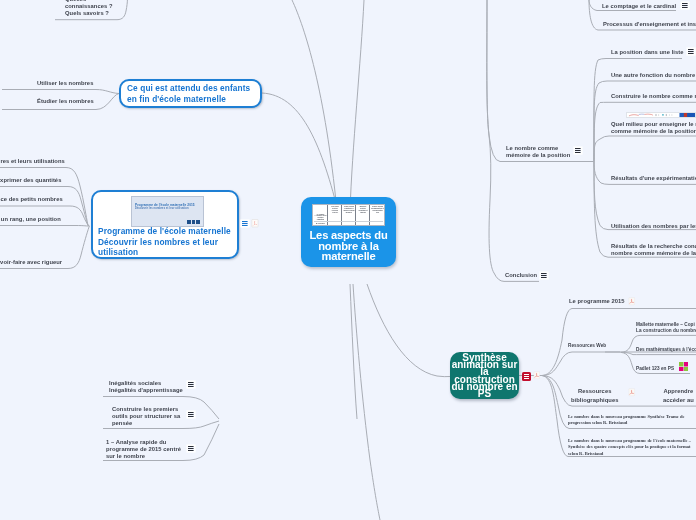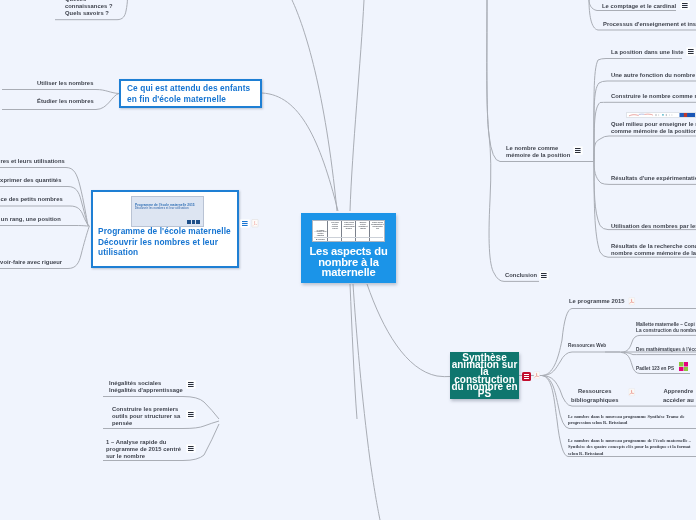--- a/index.html
+++ b/index.html
@@ -10,21 +10,21 @@
   svg.links{position:absolute;left:0;top:0;width:696px;height:520px;pointer-events:none;}
 
   
   .leaf{position:absolute;color:#3f434d;font-size:5.8px;font-weight:bold;
         line-height:7px;letter-spacing:.05px;white-space:pre;}
   .leaf.serif{font-family:"Liberation Serif",serif;font-weight:bold;font-size:4.6px;
         line-height:6.3px;letter-spacing:0;}
   .leaf.sm{font-size:4.7px;line-height:5.5px;letter-spacing:.04px;}
 
   
-  .box{position:absolute;box-sizing:border-box;border-radius:0;}
+  .box{position:absolute;box-sizing:border-box;border-radius:10px;}
   .box.blue-out{background:#fff;border:2px solid #1e7fd4;color:#1775d1;
       font-weight:bold;font-size:8.3px;line-height:10.1px;
       letter-spacing:.1px;white-space:pre-line;overflow:hidden;
       display:flex;align-items:center;padding:0 6px;
       box-shadow:1px 1px 2px rgba(90,100,120,.35);}
   .box.blue-fill{background:#1b94e8;border:none;color:#fff;font-weight:bold;
       font-size:11px;line-height:14.5px;text-align:center;
       box-shadow:1px 2px 3px rgba(90,100,120,.35);}
   .box.red-fill{background:#0f766e;border:none;color:#fff;font-weight:bold;
       font-size:10px;line-height:7.2px;text-align:center;white-space:pre-line;
@@ -164,21 +164,21 @@
     <span>Ce qui est attendu des enfants
 en fin d'école maternelle</span>
   </div>
 
   <div class="leaf" style="left:-9px;top:158px;">…bres et leurs utilisations</div>
   <div class="leaf" style="left:-9px;top:177px;">…exprimer des quantités</div>
   <div class="leaf" style="left:-9px;top:196px;">…nce des petits nombres</div>
   <div class="leaf" style="left:-9px;top:216px;">…r un rang, une position</div>
   <div class="leaf" style="left:-9px;top:259px;">…avoir-faire avec rigueur</div>
 
-  <div class="box blue-out prog" style="left:91px;top:190px;width:148px;height:78px;padding:0;">
+  <div class="box blue-out prog" style="left:91px;top:190px;width:148px;height:69px;padding:0;">
     <div class="thumb">
       <div class="thumb-t">Programme de l'école maternelle 2015</div>
       <div class="thumb-s">Découvrir les nombres et leur utilisation</div>
       <div class="thumb-logo"></div>
     </div>
     <div class="prog-label">Programme de l'école maternelle Découvrir les nombres et leur utilisation</div>
   </div>
   <span class="ic hamb-ic blue" style="left:242px;top:221px;"></span>
   <span class="ic pdf-ic" style="left:251px;top:219px;">
       <svg viewBox="0 0 18 20">
@@ -195,21 +195,21 @@
 outils pour structurer sa
 pensée</div>
   <span class="ic hamb-ic" style="left:188px;top:412px;"></span>
 
   <div class="leaf" style="left:106px;top:439px;">1 – Analyse rapide du
 programme de 2015 centré
 sur le nombre</div>
   <span class="ic hamb-ic" style="left:188px;top:446px;"></span>
 
 
-  <div class="box blue-fill" style="left:301px;top:213px;width:95px;height:70px;">
+  <div class="box blue-fill" style="left:301px;top:197px;width:95px;height:70px;">
     <div class="ctr-thumb">
       <div class="ct-col ct-c0">
         <div class="ct-tx" style="left:1px;top:8.5px;width:13px;max-height:10px;">Le nombre<br>A. Mémoire de la<br>position<br>Comptage<br>Cardinal<br>B. Décompo.<br>Recomposition</div>
       </div>
       <div class="ct-col ct-c1">
         <div class="ct-tx" style="left:1px;top:.8px;width:12px;"><b>Très petite section</b><br>Premiers repères<br>de quantité</div>
       </div>
       <div class="ct-col ct-c2">
         <div class="ct-tx" style="left:1px;top:.8px;width:12px;"><b>Petite section</b><br>Construire le<br>nombre comme mémoire</div>
       </div>

